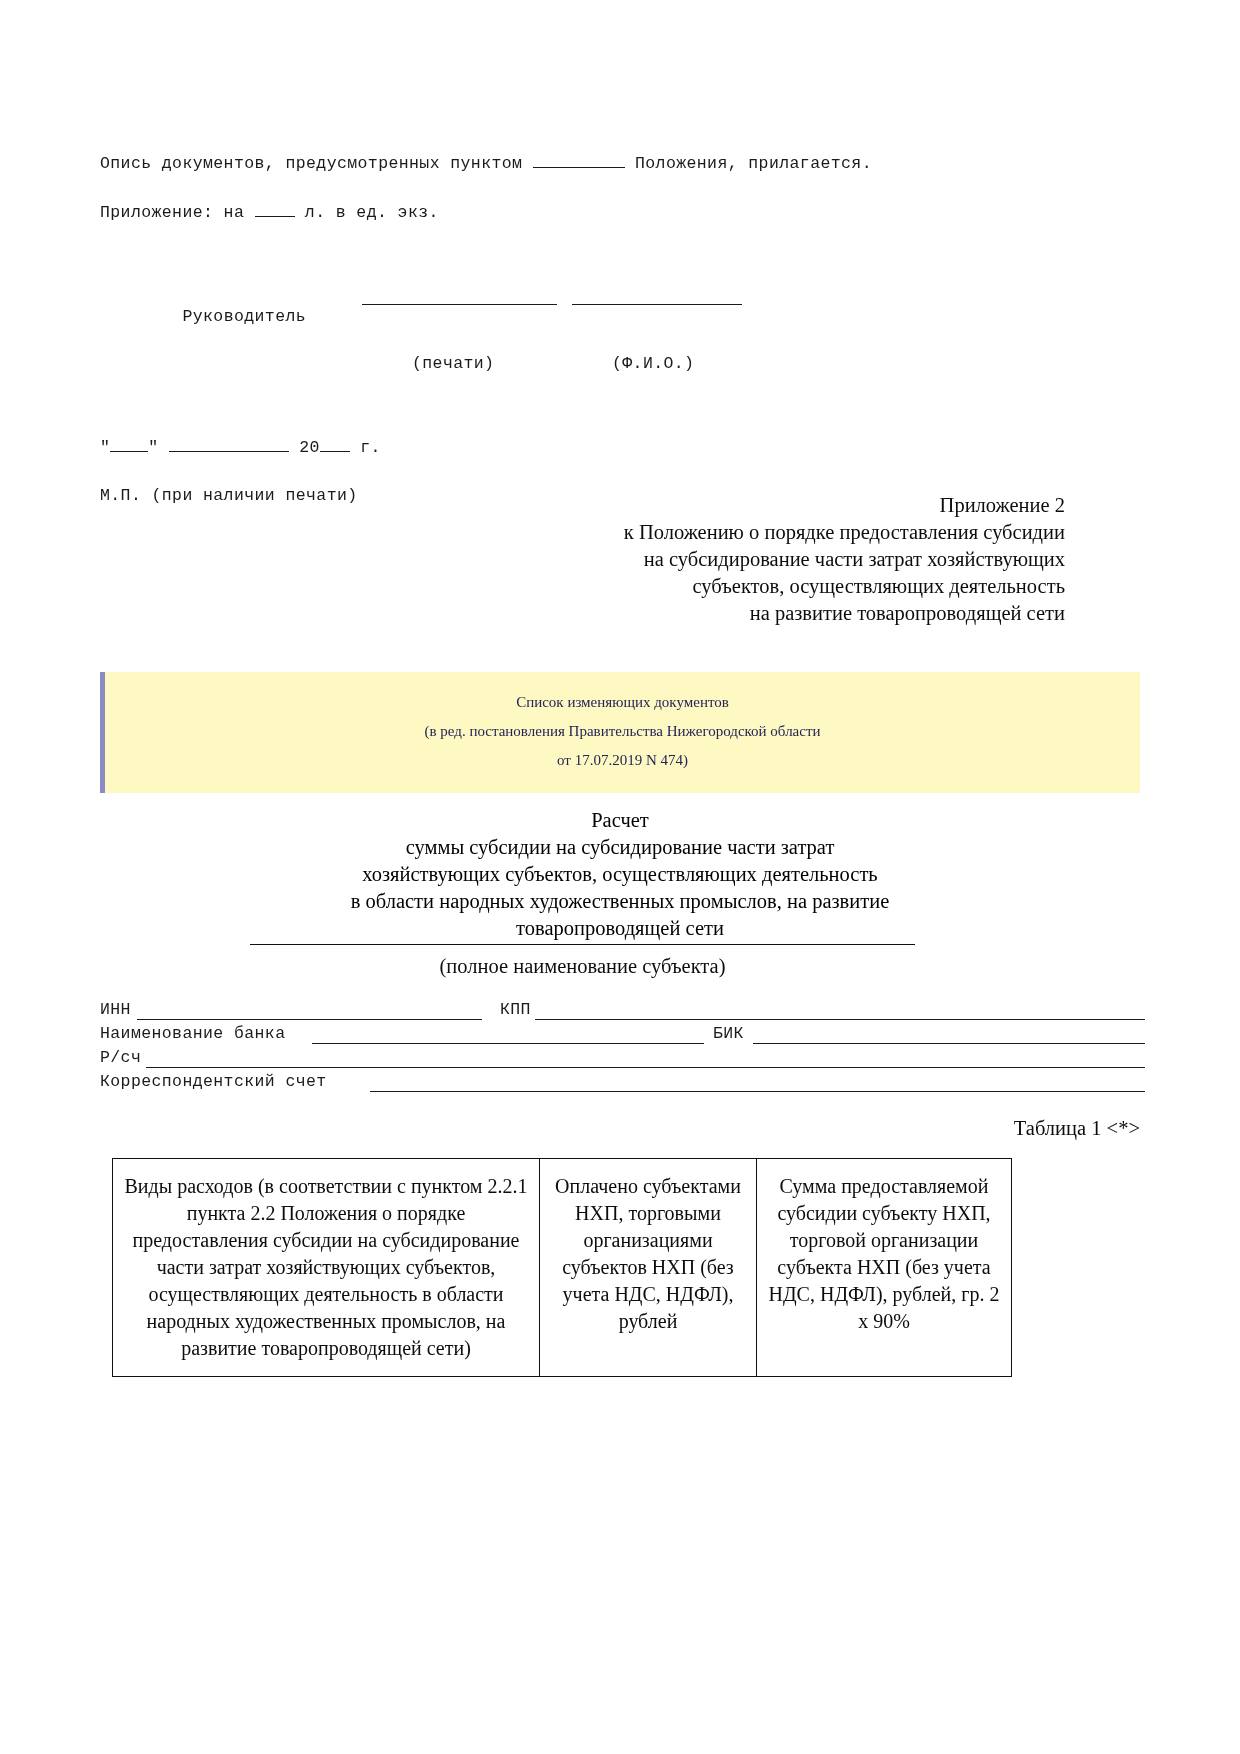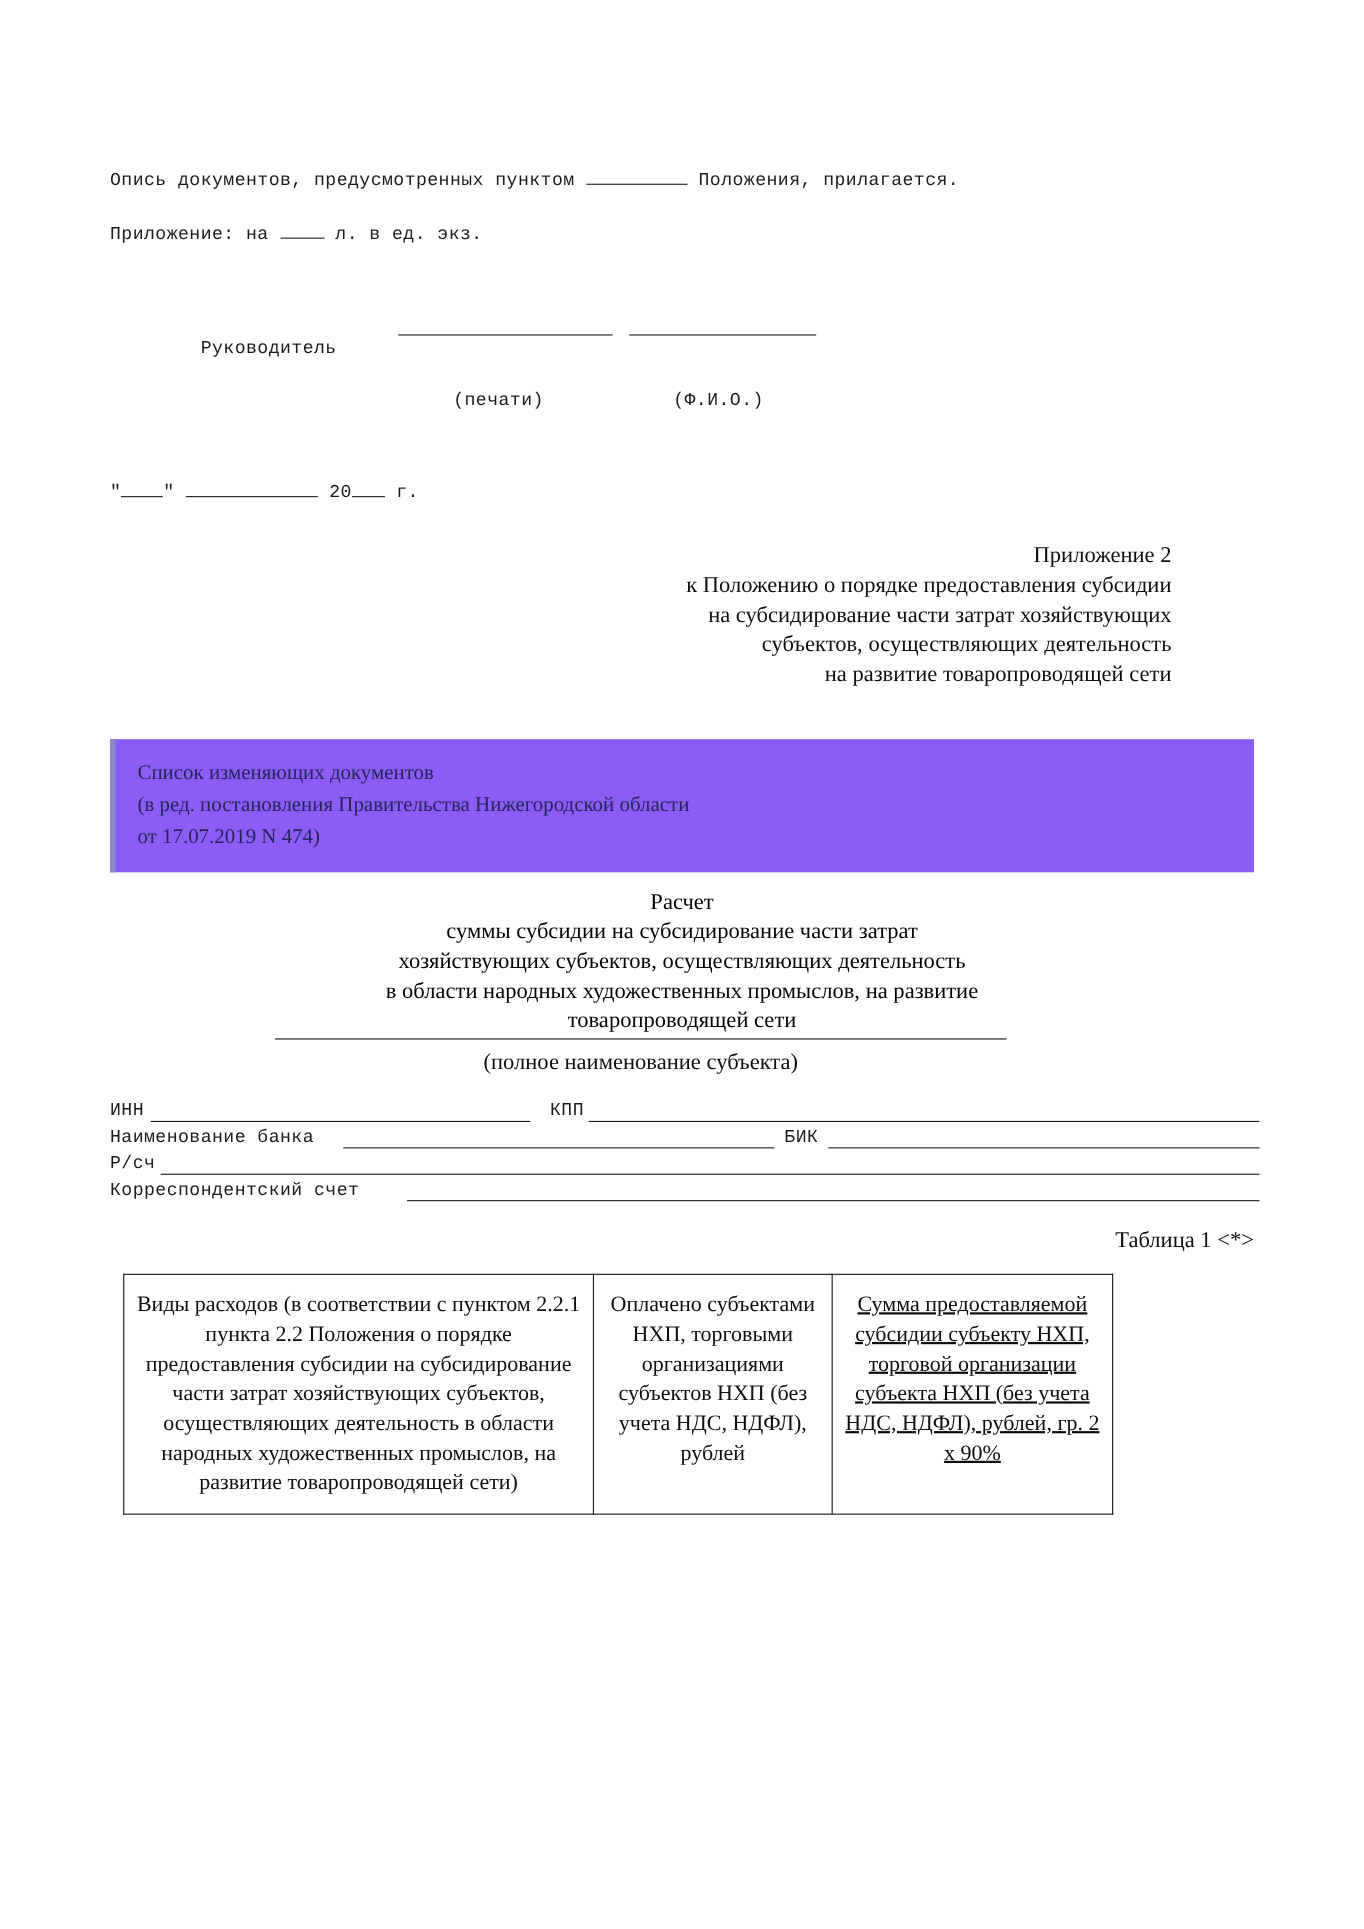--- a/index.html
+++ b/index.html
@@ -102,26 +102,26 @@
     color: #0d0d0d;
   }
 
   
   .note-box {
     position: absolute;
     left: 100px;
     top: 672px;
     width: 1040px;
     box-sizing: border-box;
-    background: #8b5cf6;
+    background: #fef9c3;
     border-left: 5px solid #8a8ac4;
     padding: 16px 20px 18px 20px;
-    text-align: left;
+    text-align: center;
     color: #242457;
-    font-size: 19px;
+    font-size: 15px;
     line-height: 29px;
   }
 
   
   .main-title {
     position: absolute;
     left: 170px;
     top: 807px;
     width: 900px;
     text-align: center;
@@ -198,21 +198,21 @@
     vertical-align: top;
     padding: 14px 8px 14px 8px;
     text-align: center;
     font-weight: normal;
     font-size: 20px;
     line-height: 27px;
     color: #0d0d0d;
   }
   .col-1 { width: 410px; }
   .col-2 { width: 200px; }
-  .col-3 { width: 238px; text-decoration: underline; }
+  .col-3 { width: 238px; }
 </style>
 </head>
 <body>
 
 <div class="page">
 
   <div class="mono-top">
 
     <div class="mono mono-line"><span>Опись документов, предусмотренных пунктом</span> <span class="ul ul-w1"></span> <span>Положения, прилагается.</span></div>
 
@@ -225,20 +225,21 @@
         <span class="sig-rule-b"></span>
       </div>
       <div class="sig-caption">
         <span class="sig-cap-a">(печати)</span>
         <span class="sig-cap-b">(Ф.И.О.)</span>
       </div>
     </div>
 
     <div class="mono mono-line" style="margin-top:22px;"><span>"</span><span class="ul ul-w2"></span><span>"</span> <span class="ul ul-w4"></span> <span>20</span><span class="ul ul-w5"></span> <span>г.</span></div>
 
+    <div class="mono mono-line">М.П. (при наличии печати)</div>
   </div>
 
   <div class="appendix">
     <div>Приложение 2</div>
     <div>к Положению о порядке предоставления субсидии</div>
     <div>на субсидирование части затрат хозяйствующих</div>
     <div>субъектов, осуществляющих деятельность</div>
     <div>на развитие товаропроводящей сети</div>
   </div>
 

